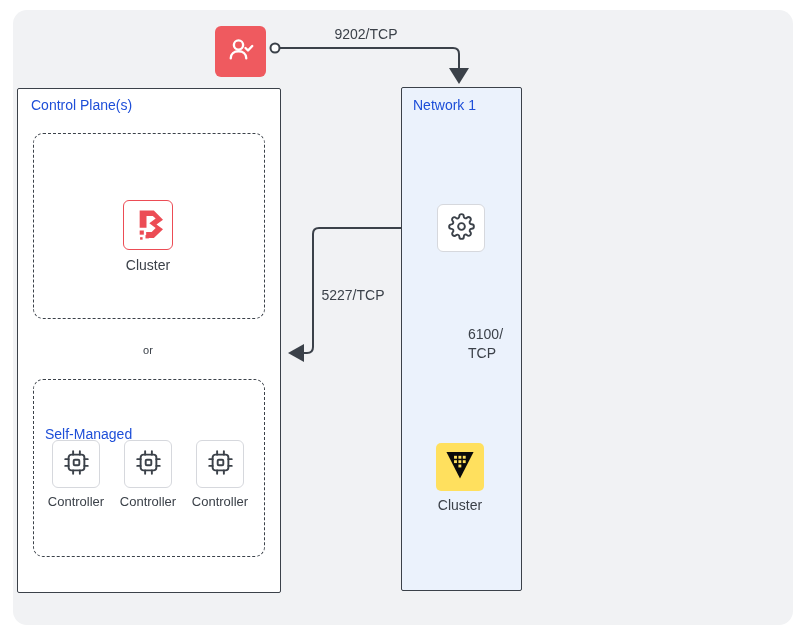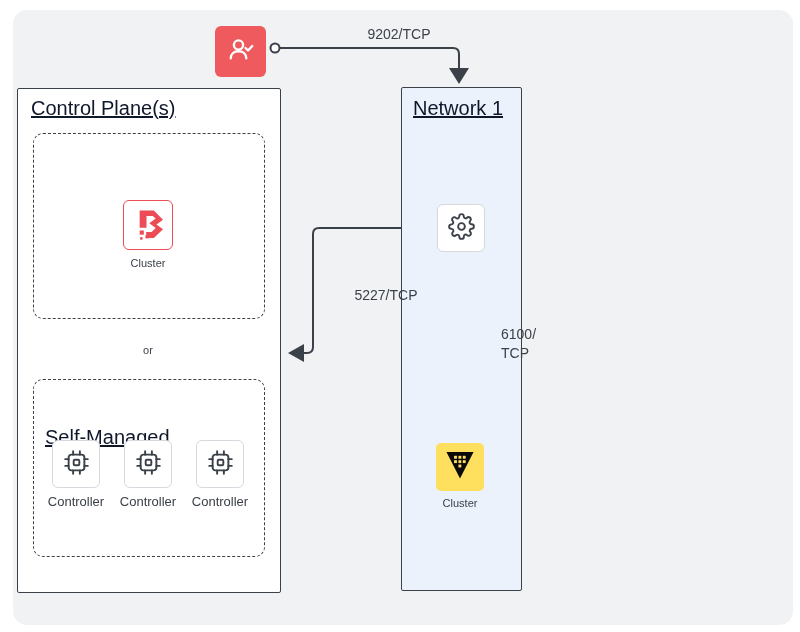--- a/index.html
+++ b/index.html
@@ -3,28 +3,28 @@
 <meta charset="utf-8">
 <style>
   html,body{margin:0;padding:0;background:#ffffff;}
   body{font-family:"Liberation Sans","DejaVu Sans",sans-serif;color:#3b4149;}
   #stage{position:relative;width:800px;height:632px;background:#ffffff;overflow:hidden;}
   .canvas{position:absolute;left:13px;top:10px;width:780px;height:615px;background:#f1f2f4;border-radius:14px;}
   .box{position:absolute;box-sizing:border-box;}
   .solid-box{border:1.5px solid #3b4149;background:#ffffff;border-radius:2px;}
   .network-box{border:1.5px solid #3b4149;background:#ebf2fc;border-radius:2px;}
   .dashed-box{border:1.5px dashed #3b4149;border-radius:10px;background:transparent;}
-  .box-title{position:absolute;font-size:20px;color:#0f172a;white-space:nowrap;text-decoration:underline;}
+  .box-title{position:absolute;font-size:14px;color:#1d4ed8;white-space:nowrap;}
   .node{position:absolute;box-sizing:border-box;display:flex;align-items:center;justify-content:center;}
   .node-light{background:#ffffff;border:1px solid #d6d8dd;border-radius:6px;}
   .node-red{background:#ef5a5f;border-radius:6px;}
   .node-boundary{background:#ffffff;border:1.5px solid #ec4c55;border-radius:6px;}
   .node-vault{background:#ffe05e;border-radius:5px;}
-  .node-label{position:absolute;font-size:11px;color:#3b4149;text-align:center;}
-  .port-label{position:absolute;font-size:14px;color:#3b4149;text-align:center;white-space:nowrap;margin-left:33px;}
+  .node-label{position:absolute;font-size:14px;color:#3b4149;text-align:center;}
+  .port-label{position:absolute;font-size:14px;color:#3b4149;text-align:center;white-space:nowrap;}
   .port-label.left-align{text-align:left;line-height:19px;}
   svg.connectors{position:absolute;left:0;top:0;width:800px;height:632px;pointer-events:none;}
   .conn-line{fill:none;stroke:#3b4149;stroke-width:2px;}
   .conn-dot{fill:#ffffff;stroke:#3b4149;stroke-width:2px;}
   .conn-arrow{fill:#3b4149;stroke:none;}
 </style>
 </head>
 <body>
 
 <div id="stage">

